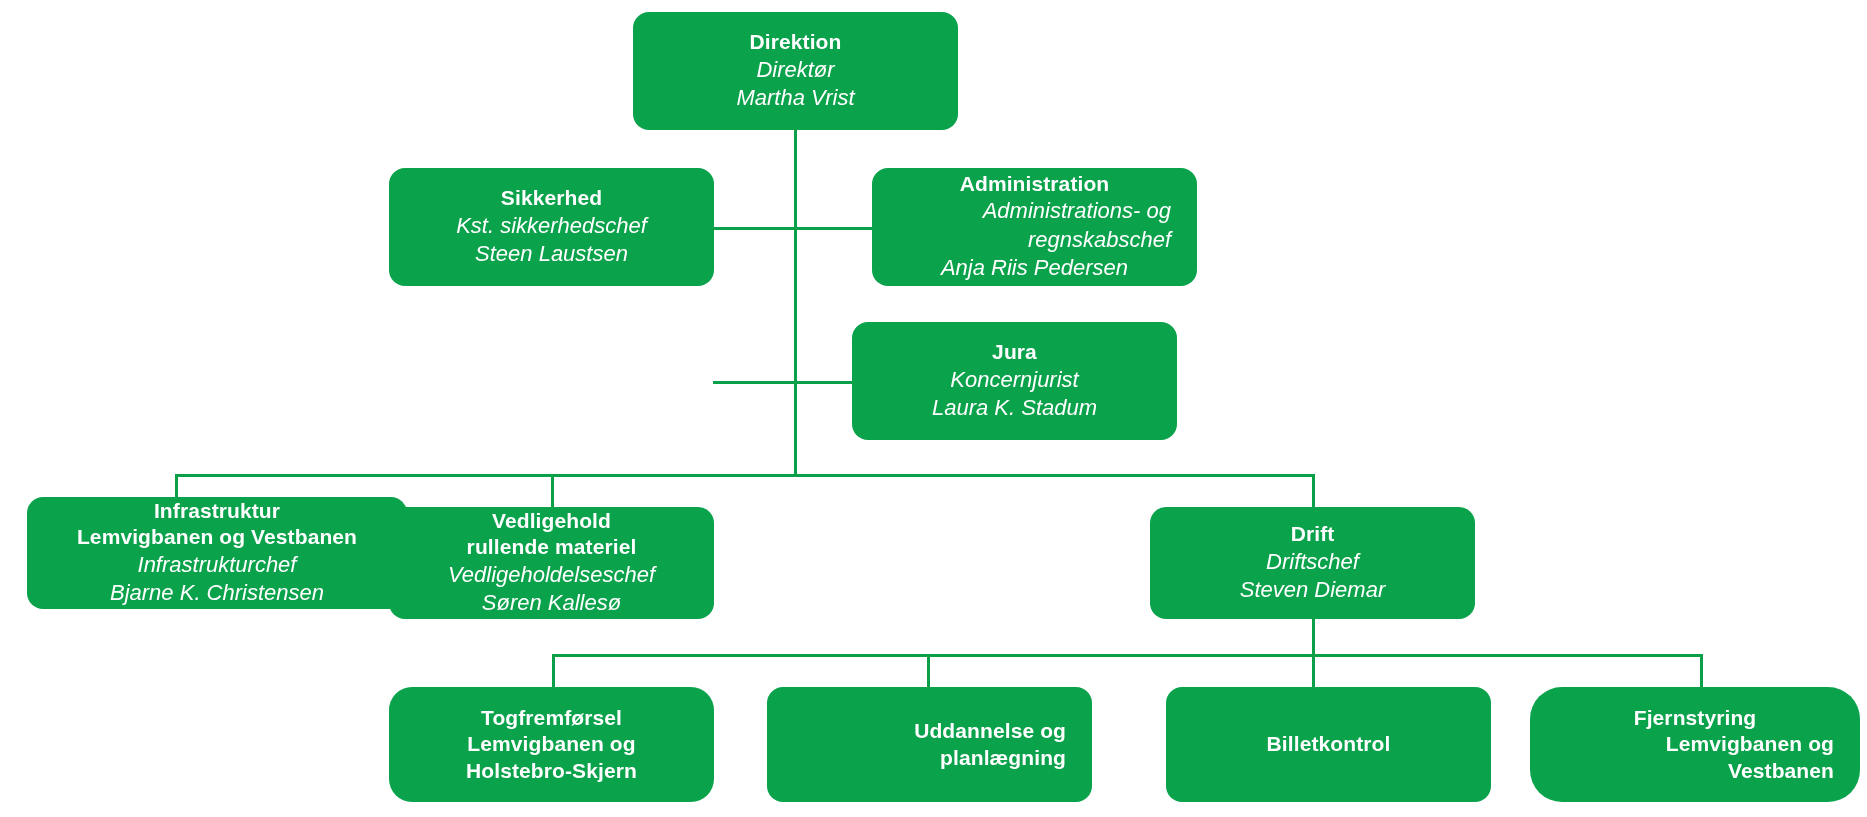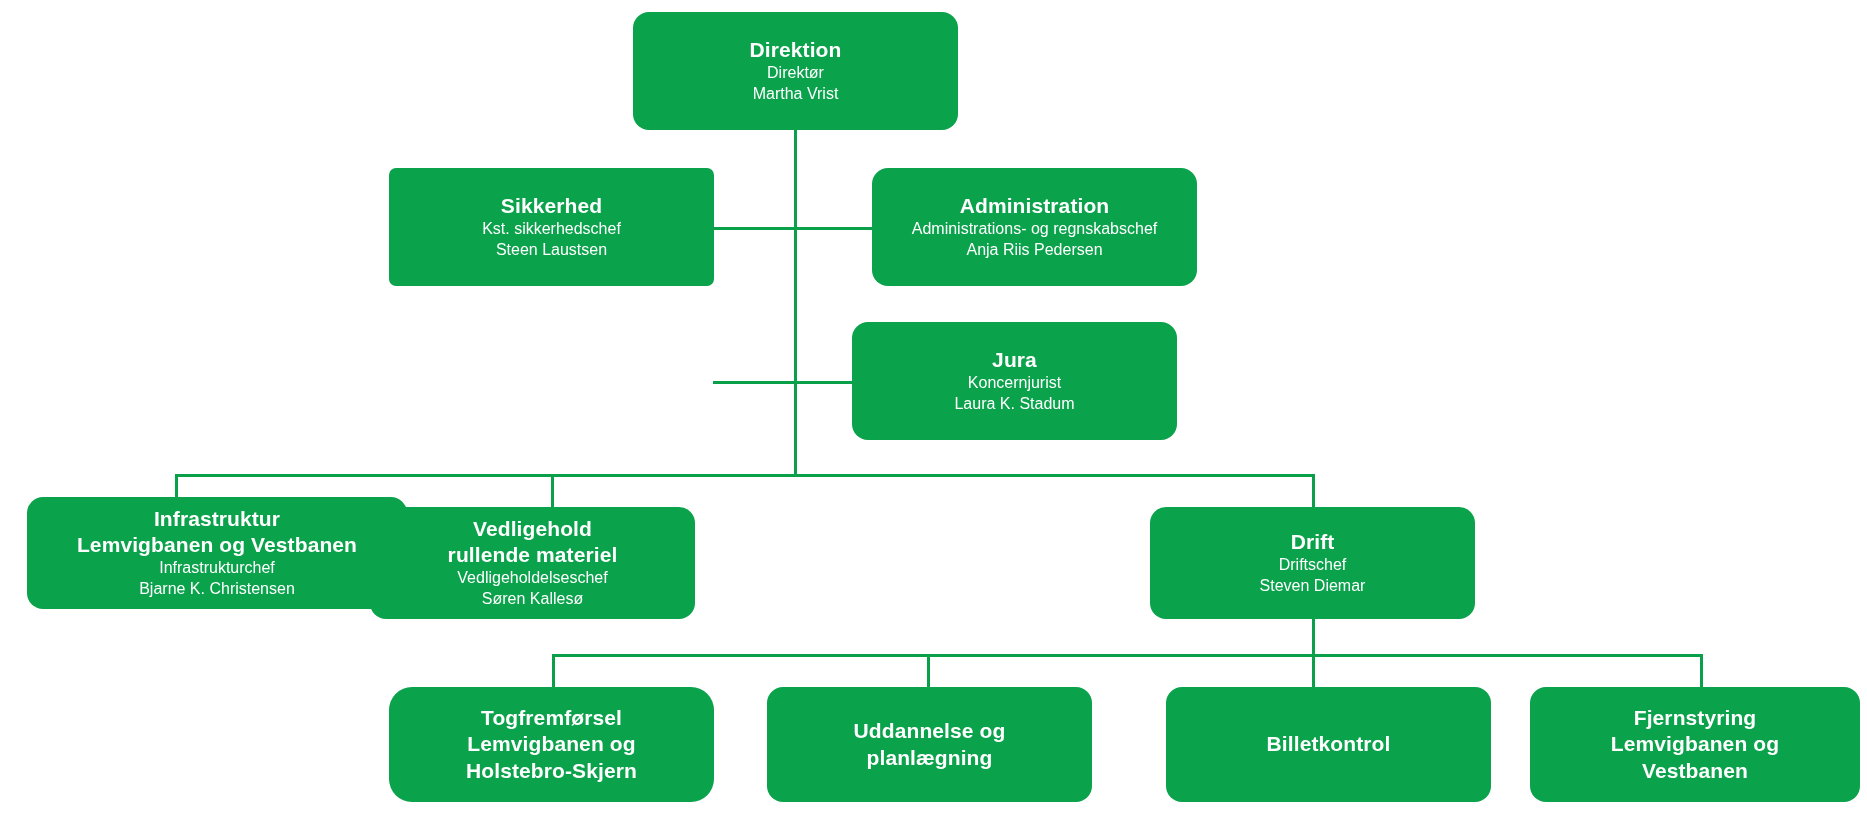--- a/index.html
+++ b/index.html
@@ -30,33 +30,34 @@
   .node {
     position: absolute;
     box-sizing: border-box;
     background: #0aa24b;
     border-radius: 16px;
     color: #ffffff;
     display: flex;
     flex-direction: column;
     align-items: center;
     justify-content: center;
-    text-align: center;
+    text-align: right;
     padding: 6px 26px;
     z-index: 2;
   }
   .node .title {
     font-weight: bold;
     font-size: 21px;
     line-height: 1.25;
     letter-spacing: 0.1px;
   }
   .node .role,
   .node .person {
-    font-size: 16px;
+    font-style: italic;
+    font-size: 22px;
     line-height: 1.3;
     font-weight: normal;
   }
   .node .title-line { display: block; }
 </style>
 </head>
 <body>
 
 <div id="chart-canvas">
 
@@ -77,21 +78,21 @@
   <div class="line v" style="left:927px; top:654px; height:34px;"></div>
   <div class="line v" style="left:1312px; top:654px; height:34px;"></div>
   <div class="line v" style="left:1700px; top:654px; height:34px;"></div>
 
   <div class="node" style="left:633px; top:12px; width:325px; height:118px;">
     <span class="title">Direktion</span>
     <span class="role">Direktør</span>
     <span class="person">Martha Vrist</span>
   </div>
 
-  <div class="node" style="left:389px; top:168px; width:325px; height:118px;border-radius:7px;">
+  <div class="node" style="left:389px; top:168px; width:325px; height:118px;">
     <span class="title">Sikkerhed</span>
     <span class="role">Kst. sikkerhedschef</span>
     <span class="person">Steen Laustsen</span>
   </div>
 
   <div class="node" style="left:872px; top:168px; width:325px; height:118px;">
     <span class="title">Administration</span>
     <span class="role">Administrations- og regnskabschef</span>
     <span class="person">Anja Riis Pedersen</span>
   </div>
@@ -103,21 +104,21 @@
     <span class="person">Laura K. Stadum</span>
   </div>
 
   <div class="node" style="left:10px; top:497px; width:380px; height:112px;margin-left:17px;">
     <span class="title title-line">Infrastruktur</span>
     <span class="title title-line">Lemvigbanen og Vestbanen</span>
     <span class="role">Infrastrukturchef</span>
     <span class="person">Bjarne K. Christensen</span>
   </div>
 
-  <div class="node" style="left:370px; top:507px; width:325px; height:112px;">
+  <div class="node" style="left:389px; top:507px; width:325px; height:112px;">
     <span class="title title-line">Vedligehold</span>
     <span class="title title-line">rullende materiel</span>
     <span class="role">Vedligeholdelseschef</span>
     <span class="person">Søren Kallesø</span>
   </div>
 
   <div class="node" style="left:1150px; top:507px; width:325px; height:112px;">
     <span class="title">Drift</span>
     <span class="role">Driftschef</span>
     <span class="person">Steven Diemar</span>
@@ -130,18 +131,18 @@
   </div>
 
   <div class="node" style="left:767px; top:687px; width:325px; height:115px;">
     <span class="title">Uddannelse og planlægning</span>
   </div>
 
   <div class="node" style="left:1150px; top:687px; width:325px; height:115px;margin-left:16px;">
     <span class="title">Billetkontrol</span>
   </div>
 
-  <div class="node" style="left:1530px; top:687px; width:330px; height:115px;">
+  <div class="node" style="left:1530px; top:687px; width:330px; height:115px;border-radius:32px;">
     <span class="title title-line">Fjernstyring</span>
     <span class="title title-line">Lemvigbanen og Vestbanen</span>
   </div>
 
 </div>
 
 </body></html>

